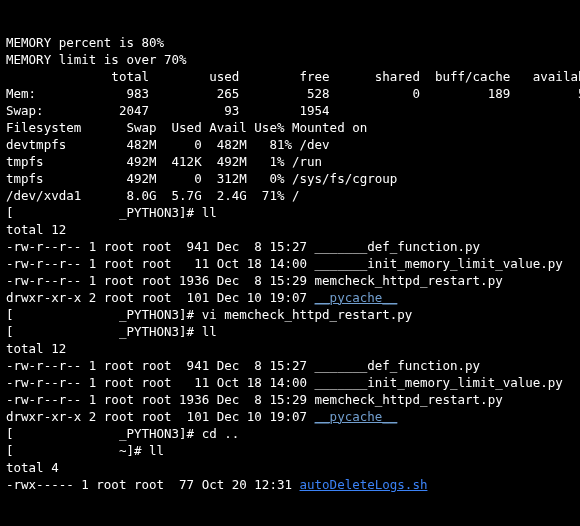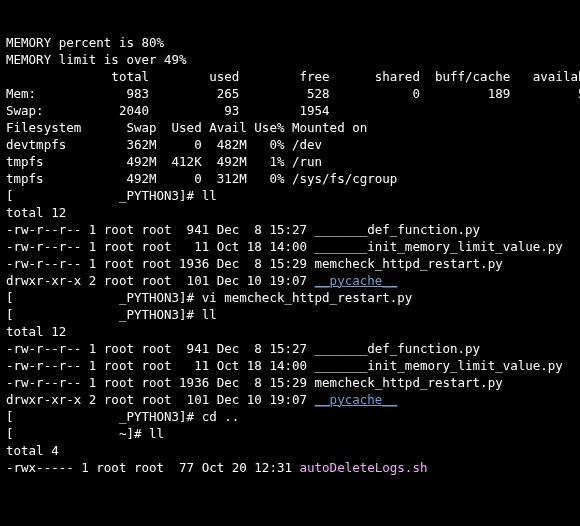--- a/index.html
+++ b/index.html
@@ -7,35 +7,36 @@
     padding: 4px 6px;
     background: #000;
     color: #fff;
     font-family: "Consolas", "Menlo", "DejaVu Sans Mono", monospace;
     font-size: 12.5px;
     line-height: 17px;
     white-space: pre;
     width: 580px;
     box-sizing: border-box;
   }
-  .green { color: #f0abfc; }
+  .green { color: #3b82f6; text-decoration: underline; }
   .blue  { color: #729fcf; text-decoration: underline; }
   #term { display: block; }
 </style>
 </head>
 <body>
 <pre id="term"><span>MEMORY percent is 80%
-</span><span>MEMORY limit is over 49%
+</span><span>MEMORY limit is over 70%
 </span><span>              total        used        free      shared  buff/cache   available
 </span><span>Mem:            983         265         528           0         189         581
-</span><span>Swap:          2040          93        1954
+</span><span>Swap:          2047          93        1954
 </span><span>Filesystem      Swap  Used Avail Use% Mounted on
-</span><span>devtmpfs        362M     0  482M   0% /dev
+</span><span>devtmpfs        482M     0  482M   81% /dev
 </span><span>tmpfs           492M  412K  492M   1% /run
 </span><span>tmpfs           492M     0  312M   0% /sys/fs/cgroup
+</span><span>/dev/xvda1      8.0G  5.7G  2.4G  71% /
 </span><span>[              _PYTHON3]# ll
 </span><span>total 12
 </span><span>-rw-r--r-- 1 root root  941 Dec  8 15:27 _______def_function.py
 </span><span>-rw-r--r-- 1 root root   11 Oct 18 14:00 _______init_memory_limit_value.py
 </span><span>-rw-r--r-- 1 root root 1936 Dec  8 15:29 memcheck_httpd_restart.py
 </span><span>drwxr-xr-x 2 root root  101 Dec 10 19:07 <span class="blue">__pycache__</span>
 </span><span>[              _PYTHON3]# vi memcheck_httpd_restart.py
 </span><span>[              _PYTHON3]# ll
 </span><span>total 12
 </span><span>-rw-r--r-- 1 root root  941 Dec  8 15:27 _______def_function.py

